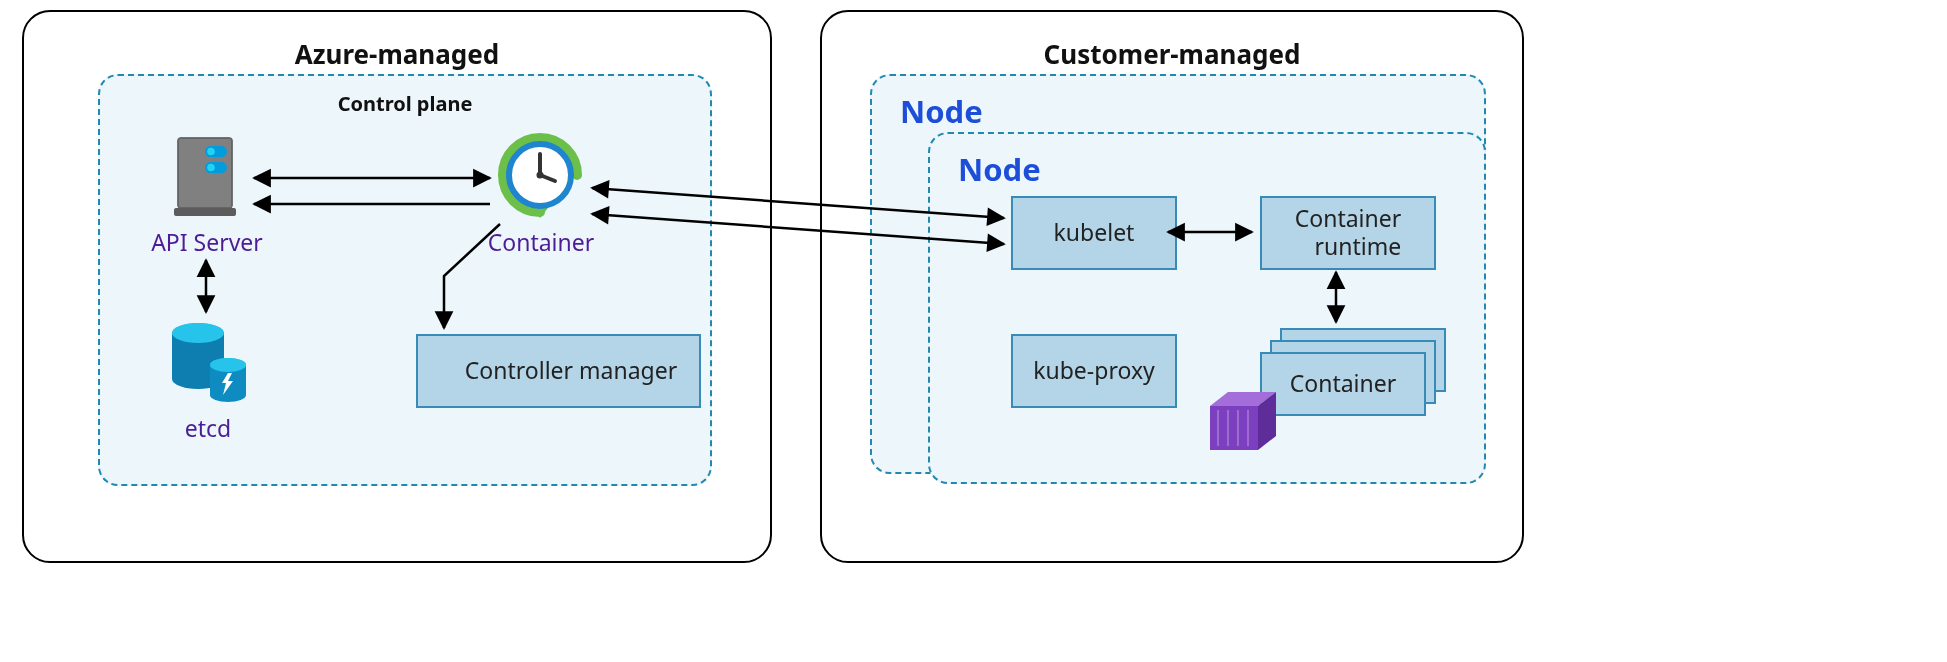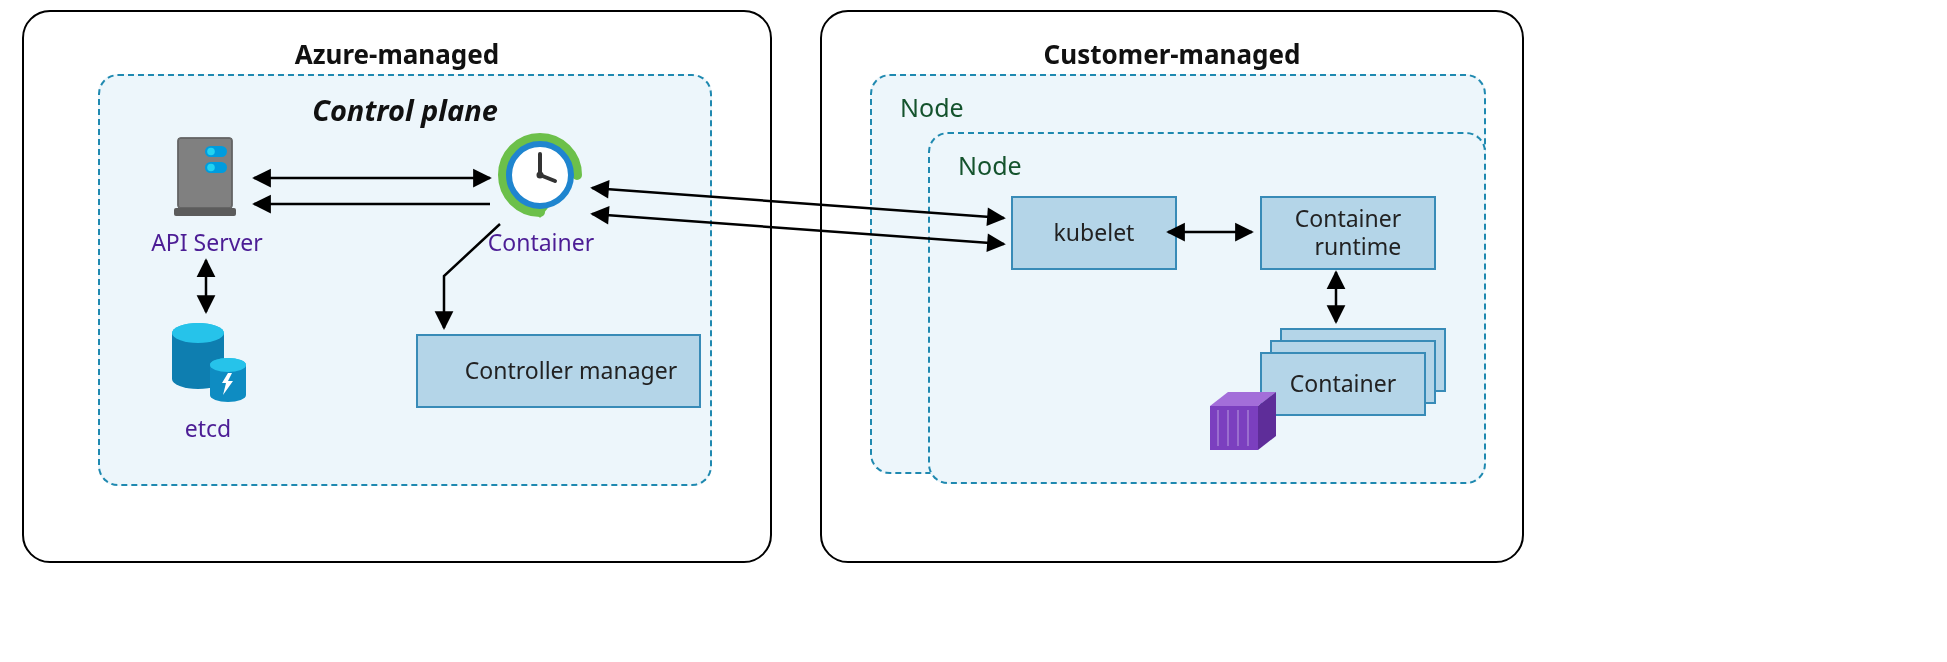--- a/index.html
+++ b/index.html
@@ -32,32 +32,31 @@
     position: absolute;
     border: 2.5px dashed #1f89b0;
     border-radius: 20px;
     background: #edf6fb;
   }
   .dashed-title-center {
     position: absolute;
     top: 14px;
     width: 100%;
     text-align: center;
-    font-size: 29px;
+    font-size: 20px;
     font-weight: 700;
     color: #111;
-    font-style: italic;
   }
   .dashed-title-left {
     position: absolute;
     top: 14px;
     left: 28px;
-    font-size: 25px;
-    font-weight: 400;
-    color: #14532d;
+    font-size: 31px;
+    font-weight: 700;
+    color: #1d4ed8;
   }
   .small-box {
     position: absolute;
     background: #b4d5e8;
     border: 2px solid #388bb7;
     display: flex;
     align-items: center;
     justify-content: center;
     text-align: right;
     font-size: 23px;
@@ -130,20 +129,21 @@
   <div class="dashed-box" style="left:870px; top:74px; width:612px; height:396px;">
     <div class="dashed-title-left">Node</div>
   </div>
 
   <div class="dashed-box" style="left:928px; top:132px; width:554px; height:348px;">
     <div class="dashed-title-left">Node</div>
   </div>
 
   <div class="small-box" style="left:1011px; top:196px; width:150px; height:70px;">kubelet</div>
 
+  <div class="small-box" style="left:1011px; top:334px; width:150px; height:70px;">kube-proxy</div>
 
   <div class="small-box" style="left:1260px; top:196px; width:160px; height:70px; white-space:pre-line;">Container
 runtime</div>
 
   <div class="small-box" style="left:1280px; top:328px; width:150px; height:60px; background:#b4d5e8;"></div>
   <div class="small-box" style="left:1270px; top:340px; width:150px; height:60px; background:#b4d5e8;"></div>
   <div class="small-box" style="left:1260px; top:352px; width:150px; height:60px;">Container</div>
 
   <svg class="abs" style="left:1206px; top:388px; width:74px; height:66px;" viewBox="0 0 74 66">
     <polygon points="4,18 22,4 70,4 52,18" fill="#a36ed9"></polygon>

